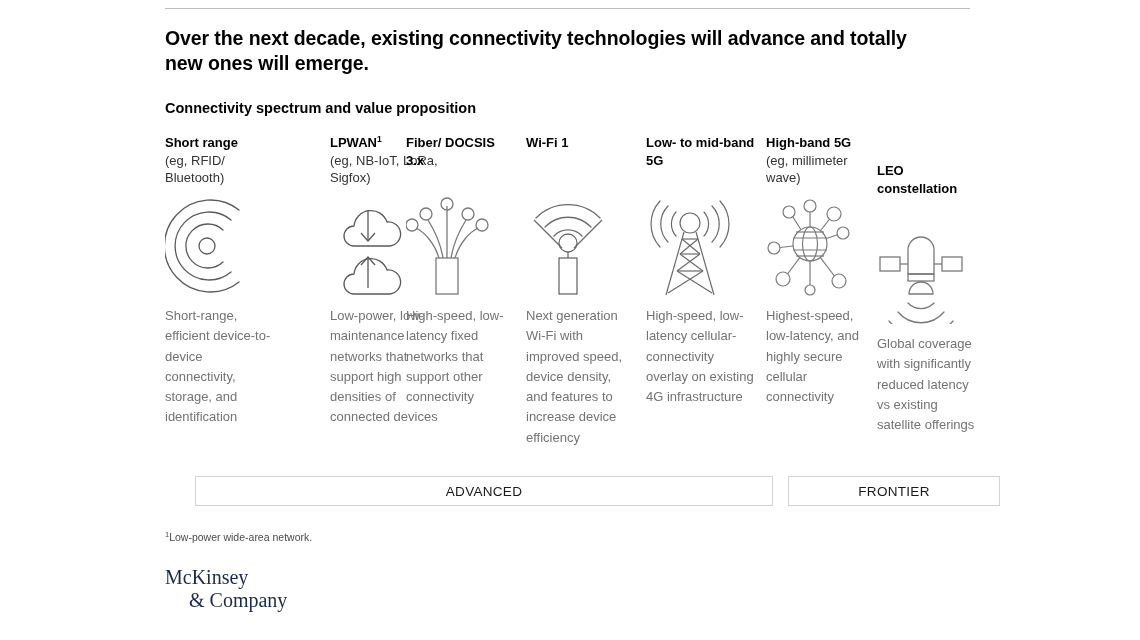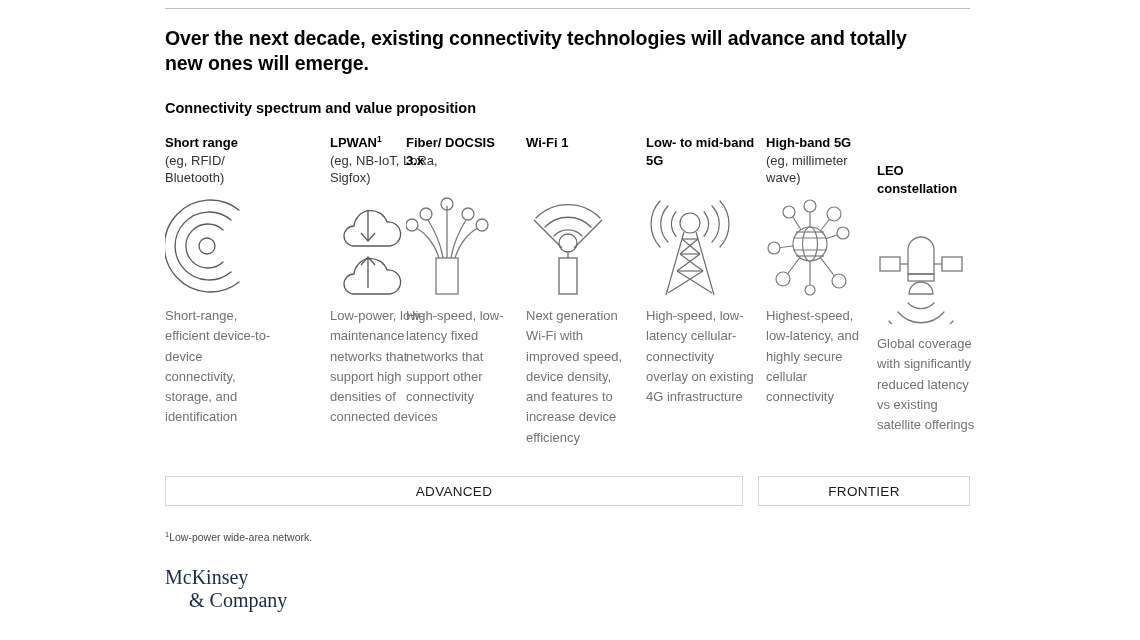--- a/index.html
+++ b/index.html
@@ -96,20 +96,21 @@
     font-size: 13px;
     line-height: 20.3px;
     color: #737373;
   }
 
   .bracket {
     position: absolute;
     height: 30px;
     border: 1px solid #d2d4d7;
     box-sizing: border-box;
+    margin-left: 30px;
   }
   .bracket span {
     position: absolute;
     left: 0;
     right: 0;
     top: 50%;
     transform: translateY(-50%);
     text-align: center;
     font-size: 13.5px;
     letter-spacing: 0.3px;

